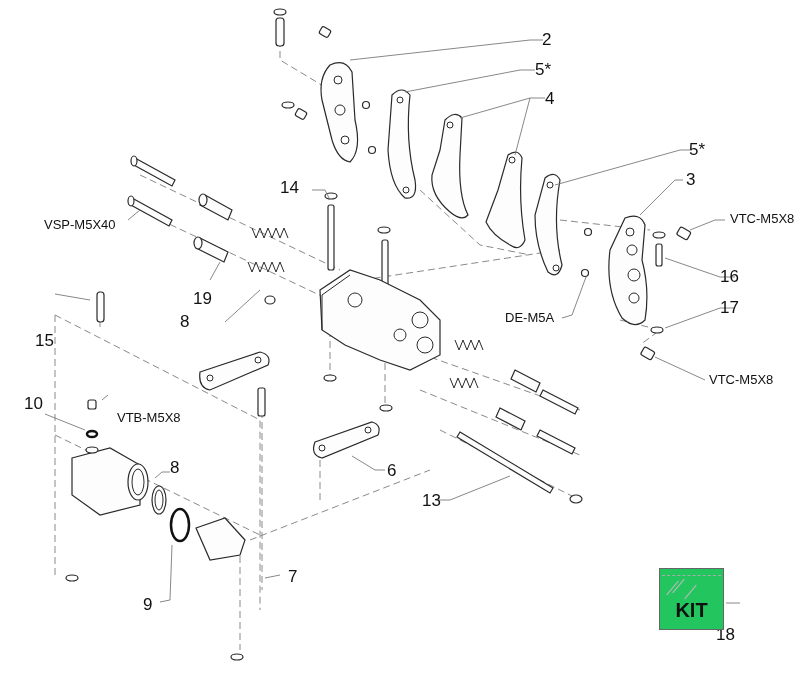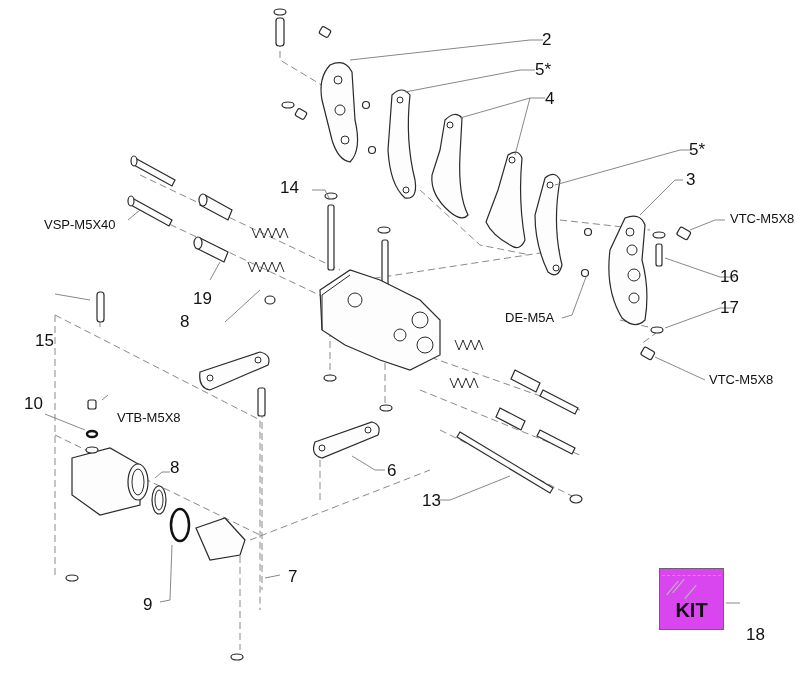--- a/index.html
+++ b/index.html
@@ -4,21 +4,21 @@
 <style>
   html,body{margin:0;padding:0;background:#ffffff;}
   #stage{position:relative;width:800px;height:678px;overflow:hidden;background:#fff;font-family:"Liberation Sans",sans-serif;}
   svg{position:absolute;left:0;top:0;}
   .part{fill:#fdfdfd;stroke:#2a2a2a;stroke-width:1.2;}
   .thin{fill:none;stroke:#2a2a2a;stroke-width:1;}
   .dash{fill:none;stroke:#8a8a8a;stroke-width:1;stroke-dasharray:7 4;}
   .leader{fill:none;stroke:#7a7a7a;stroke-width:0.9;}
   .lbl{position:absolute;color:#111;font-size:17px;line-height:1;white-space:nowrap;}
   .lbl.sm{font-size:13px;}
-  .kit{position:absolute;left:659px;top:568px;width:65px;height:62px;border:1px solid #666;background:#d946ef;box-sizing:border-box;}
+  .kit{position:absolute;left:659px;top:568px;width:65px;height:62px;border:1px solid #666;background:#22c55e;box-sizing:border-box;}
   .kit .seal{position:absolute;left:2px;right:2px;top:6px;border-top:1px dashed #aaa;}
   .kit .txt{position:absolute;left:0;right:0;top:30px;text-align:center;font-weight:bold;font-size:20px;color:#111;}
   .kit .gl{position:absolute;width:1px;height:18px;background:#bbb;transform:rotate(40deg);}
 </style>
 </head>
 <body>
 
 <div id="stage">
 
 <svg width="800" height="678" viewBox="0 0 800 678">
@@ -193,21 +193,21 @@
 <div class="lbl" style="left:193px;top:290px;">19</div>
 <div class="lbl" style="left:180px;top:313px;">8</div>
 <div class="lbl" style="left:35px;top:285px;margin-top:47px;">15</div>
 <div class="lbl sm" style="left:117px;top:397px;margin-top:14px;">VTB-M5X8</div>
 <div class="lbl" style="left:24px;top:395px;">10</div>
 <div class="lbl" style="left:170px;top:459px;">8</div>
 <div class="lbl" style="left:143px;top:596px;">9</div>
 <div class="lbl" style="left:288px;top:568px;">7</div>
 <div class="lbl" style="left:387px;top:462px;">6</div>
 <div class="lbl" style="left:422px;top:492px;">13</div>
-<div class="lbl" style="left:746px;top:595px;margin-top:31px;">18</div>
+<div class="lbl" style="left:716px;top:595px;margin-top:31px;">18</div>
 
 <div class="kit">
   <div class="seal"></div>
   <div class="gl" style="left:12px;top:10px;"></div>
   <div class="gl" style="left:18px;top:8px;"></div>
   <div class="gl" style="left:30px;top:14px;"></div>
   <div class="txt">KIT</div>
 </div>
 
 </div>

